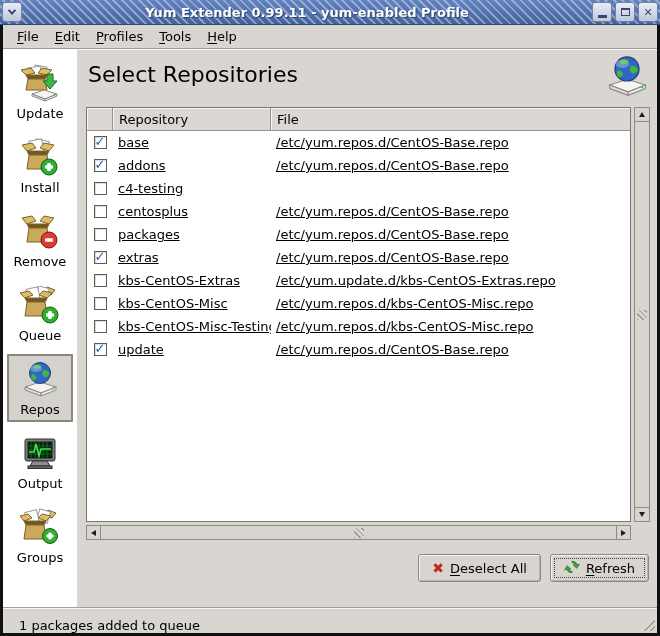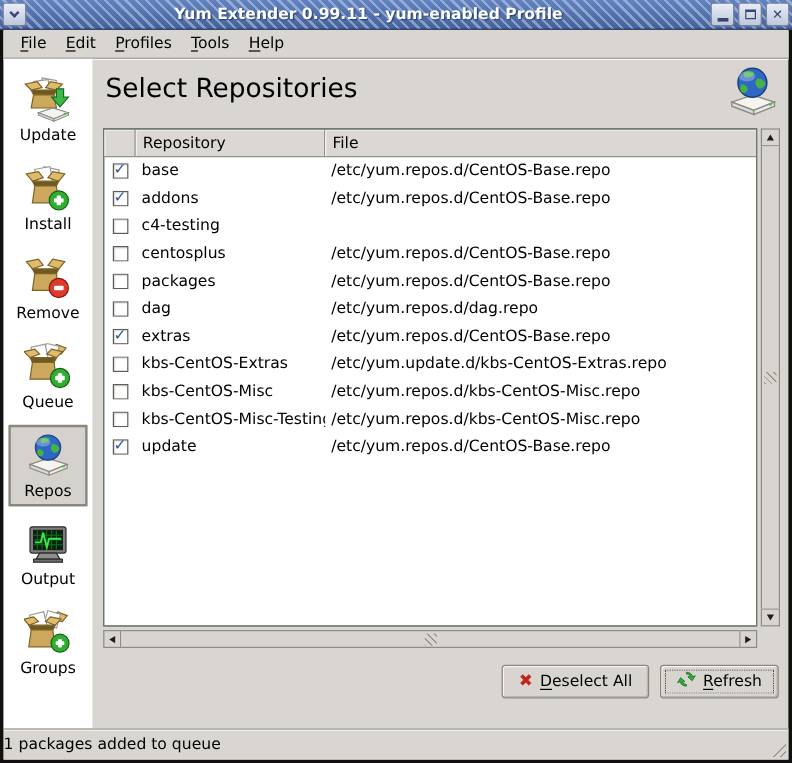--- a/index.html
+++ b/index.html
@@ -53,21 +53,21 @@
 
   
   .table-zone { display:flex; height:415px; flex:0 0 415px; }
   .tframe { flex:1; min-width:0; border:1px solid #7a7772; background:#14532d; display:flex; flex-direction:column; }
   .tgrid { display:grid; grid-template-columns:26px 158px 1fr; }
   .thead { height:23px; flex:0 0 23px; }
   .th { background:#dbd8d3; border-right:1px solid #96938e; border-bottom:1px solid #96938e;
     box-shadow:inset 1px 1px 0 #f6f5f3; display:flex; align-items:center; padding-left:6px;
     white-space:nowrap; overflow:hidden; cursor:default; }
   .th:last-child { border-right:none; }
-  .tbody { flex:1; overflow:hidden; background:#fff; }
+  .tbody { flex:1; overflow:hidden; background:#fff;text-decoration:underline; }
   .row { height:23px; align-items:center; }
   .cell { padding-left:5px; white-space:nowrap; overflow:hidden; }
   .cb-cell { display:flex; justify-content:center; padding-left:0; }
   .cb { width:13px; height:13px; border:1px solid #5f5c57; background:#fff; position:relative;
     box-shadow:inset 1px 1px 1px rgba(0,0,0,0.15); }
   .cb.checked::after { content:"✓"; position:absolute; left:0px; top:-3px; font-size:13px;
     font-weight:bold; color:#2c5aa0; }
 
   
   .vscroll { width:16px; flex:0 0 16px; margin-left:3px; display:flex; flex-direction:column; }
@@ -90,21 +90,21 @@
   
   .btnrow { display:flex; justify-content:flex-end; gap:9px; margin-top:14px; padding-right:1px; }
   .gbtn { height:28px; background:#d8d5d0; border:1px solid #8a8781; border-radius:3px;
     box-shadow:inset 1px 1px 0 #f4f3f0, inset -1px -1px 0 #b9b6b1; display:flex; align-items:center;
     gap:6px; padding:0 13px; font-size:13px; position:relative; cursor:default; }
   .red-x { color:#c1261c; font-weight:bold; font-size:14px; line-height:1; }
   .focus-ring { position:absolute; inset:3px; border:1px dotted #45433f; border-radius:1px; pointer-events:none; }
 
   
   .statusbar { height:26px; flex:0 0 26px; border-top:1px solid #a5a29d; box-shadow:inset 0 1px 0 #f7f6f4;
-    display:flex; align-items:center; padding-left:0; position:relative; background:#d9d6d2; }
+    display:flex; align-items:flex-end; padding-left:16px; position:relative; background:#d9d6d2; }
   .resize-grip { position:absolute; right:2px; bottom:2px; width:14px; height:14px;
     background:repeating-linear-gradient(135deg, #a19e98 0 1px, rgba(0,0,0,0) 1px 4px);
     clip-path:polygon(100% 0, 100% 100%, 0 100%); }
 </style>
 </head>
 <body>
 
 <div class="window">
 
   <div class="titlebar">
@@ -307,27 +307,20 @@
                     </div>
                   <div class="cell">centosplus</div>
                   <div class="cell">/etc/yum.repos.d/CentOS-Base.repo</div>
                 </div>
                 <div class="tgrid row">
                   <div class="cell cb-cell">
                       <span class="cb"></span>
                     </div>
                   <div class="cell">packages</div>
                   <div class="cell">/etc/yum.repos.d/CentOS-Base.repo</div>
-                </div>
-                <div class="tgrid row">
-                  <div class="cell cb-cell">
-                      <span class="cb"></span>
-                    </div>
-                  <div class="cell">dag</div>
-                  <div class="cell">/etc/yum.repos.d/dag.repo</div>
                 </div>
                 <div class="tgrid row">
                   <div class="cell cb-cell">
                       <span class="cb checked"></span>
                     </div>
                   <div class="cell">extras</div>
                   <div class="cell">/etc/yum.repos.d/CentOS-Base.repo</div>
                 </div>
                 <div class="tgrid row">
                   <div class="cell cb-cell">

